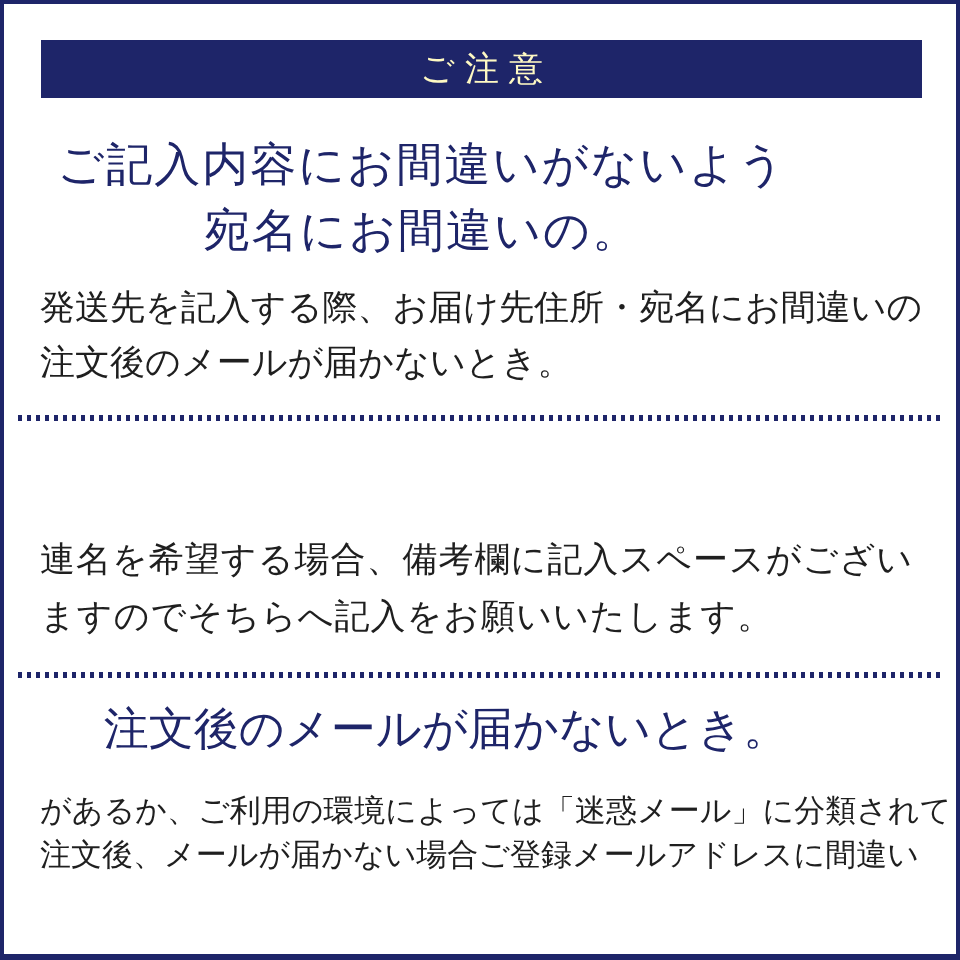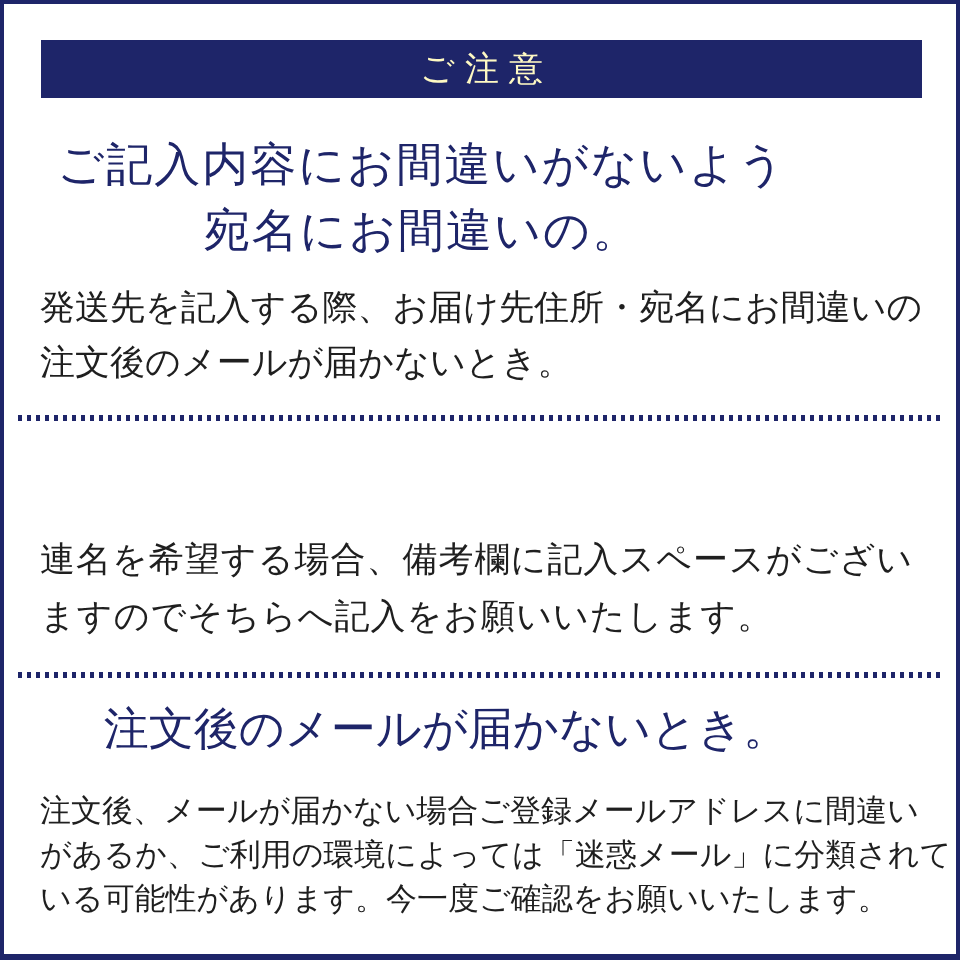--- a/index.html
+++ b/index.html
@@ -104,18 +104,17 @@
     <span class="bl">ますのでそちらへ記入をお願いいたします。</span>
   </div>
 
   <div class="divider d2"></div>
 
   <div class="heading h3">
     <span class="hl">注文後のメールが届かないとき。</span>
   </div>
 
   <div class="body b3">
+    <span class="bl">があるか、ご利用の環境によっては「迷惑メール」に分類されて</span>
     <span class="bl">注文後、メールが届かない場合ご登録メールアドレスに間違い</span>
-    <span class="bl">があるか、ご利用の環境によっては「迷惑メール」に分類されて</span>
-    <span class="bl">いる可能性があります。今一度ご確認をお願いいたします。</span>
   </div>
 
 </div>
 
 </body></html>

